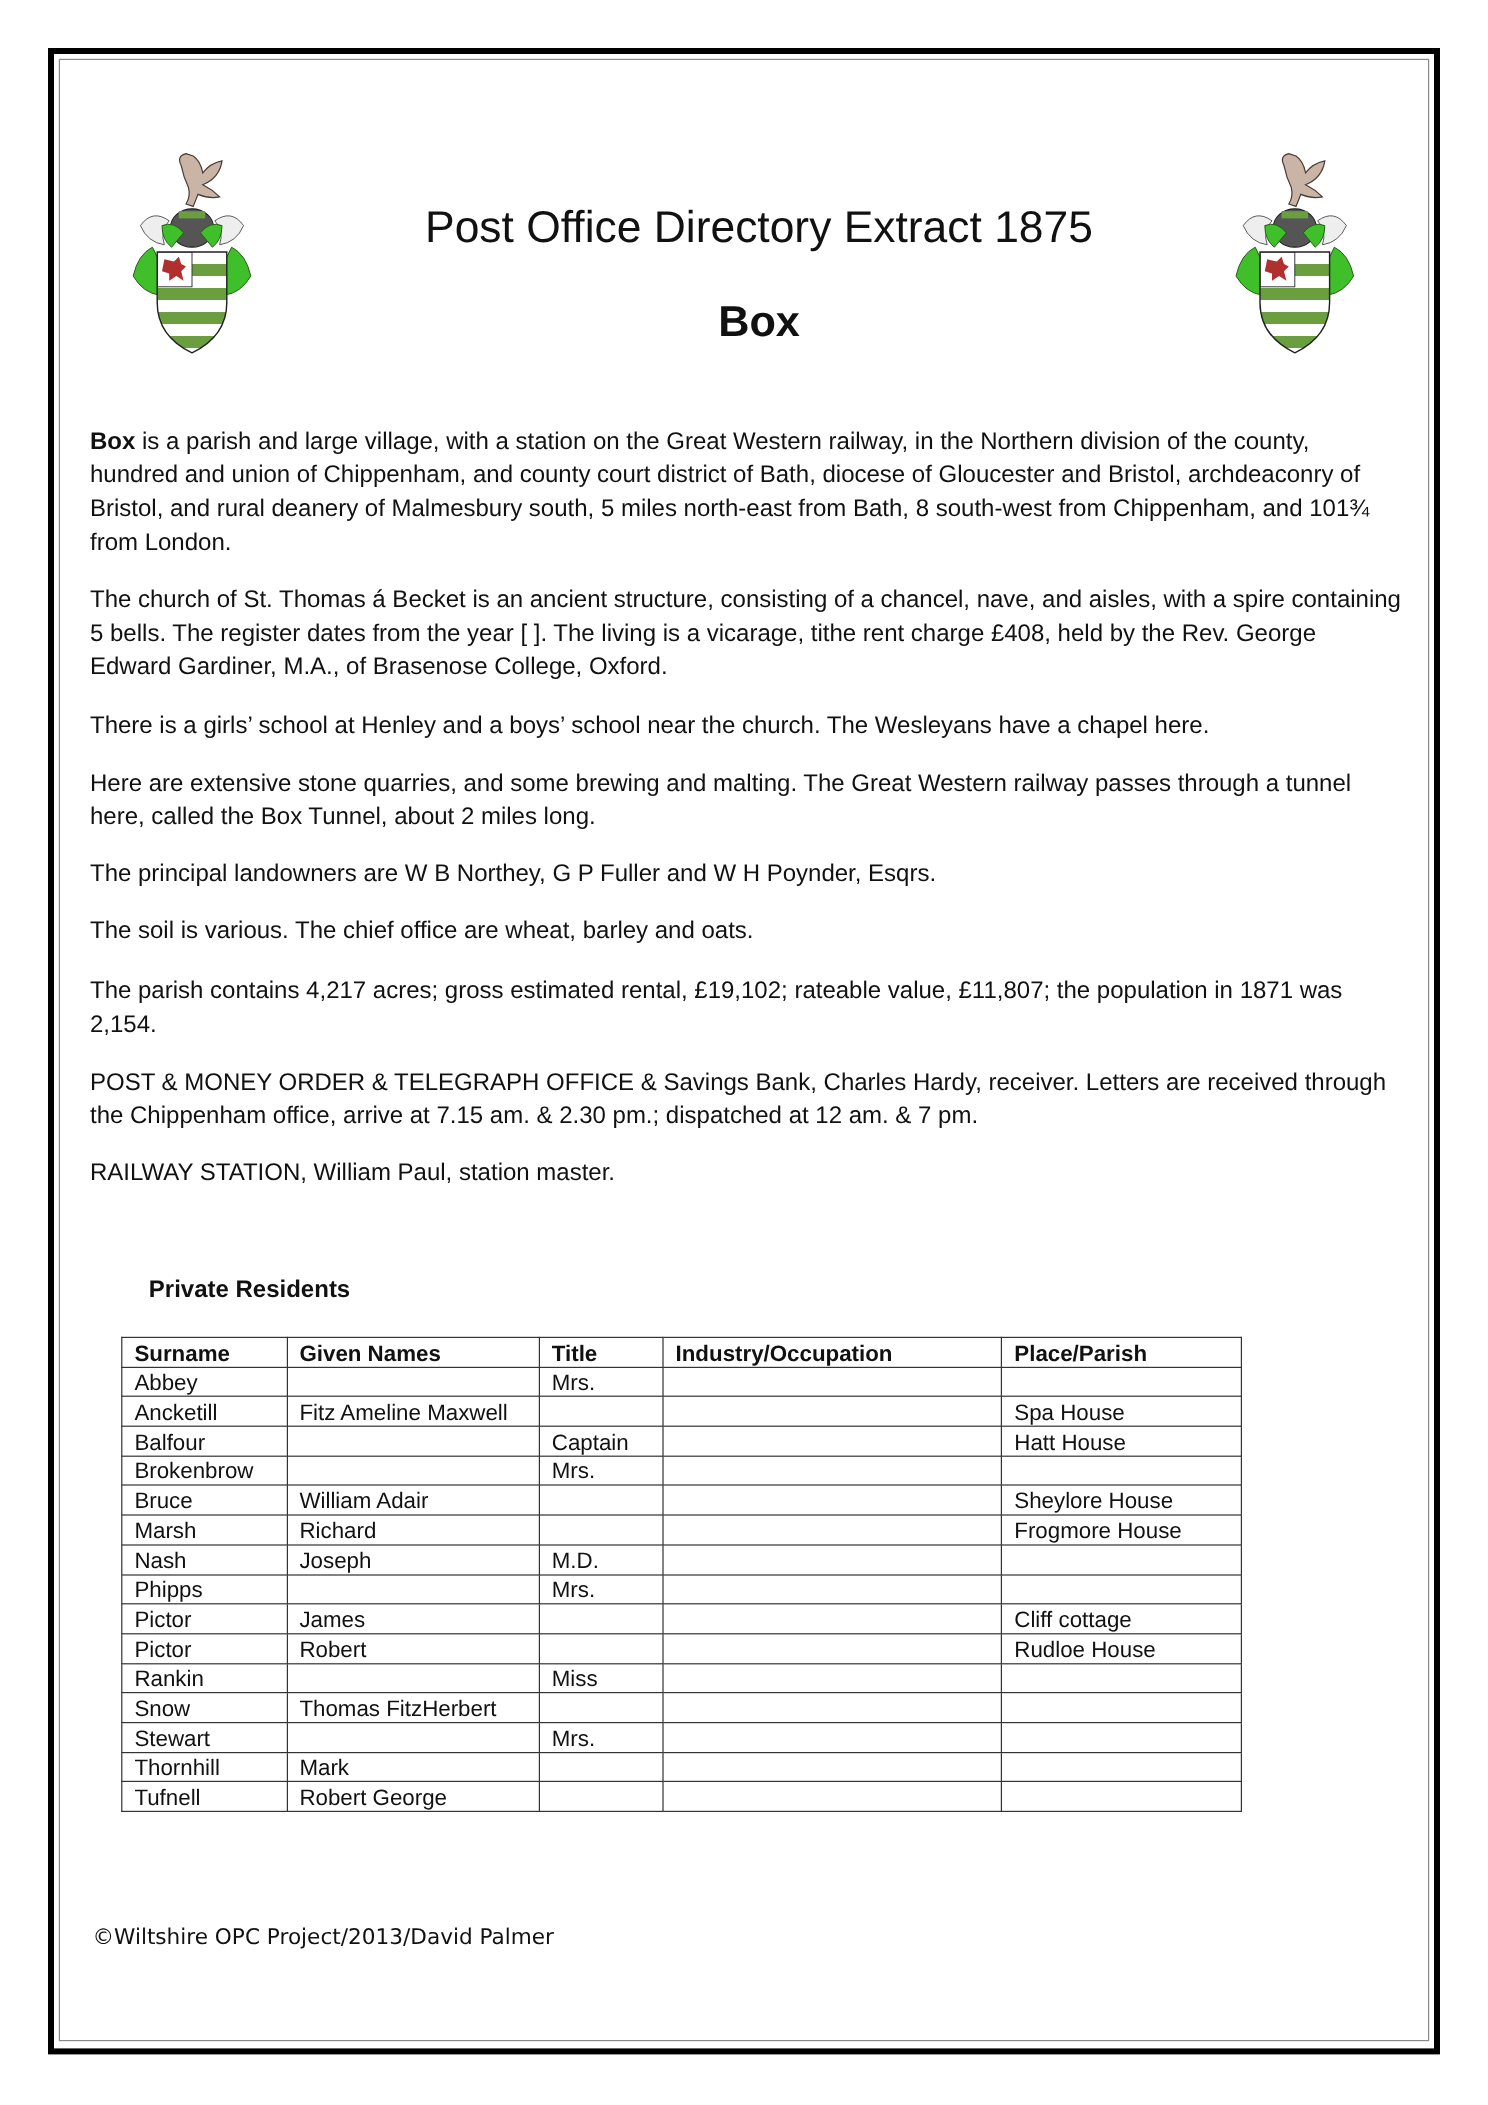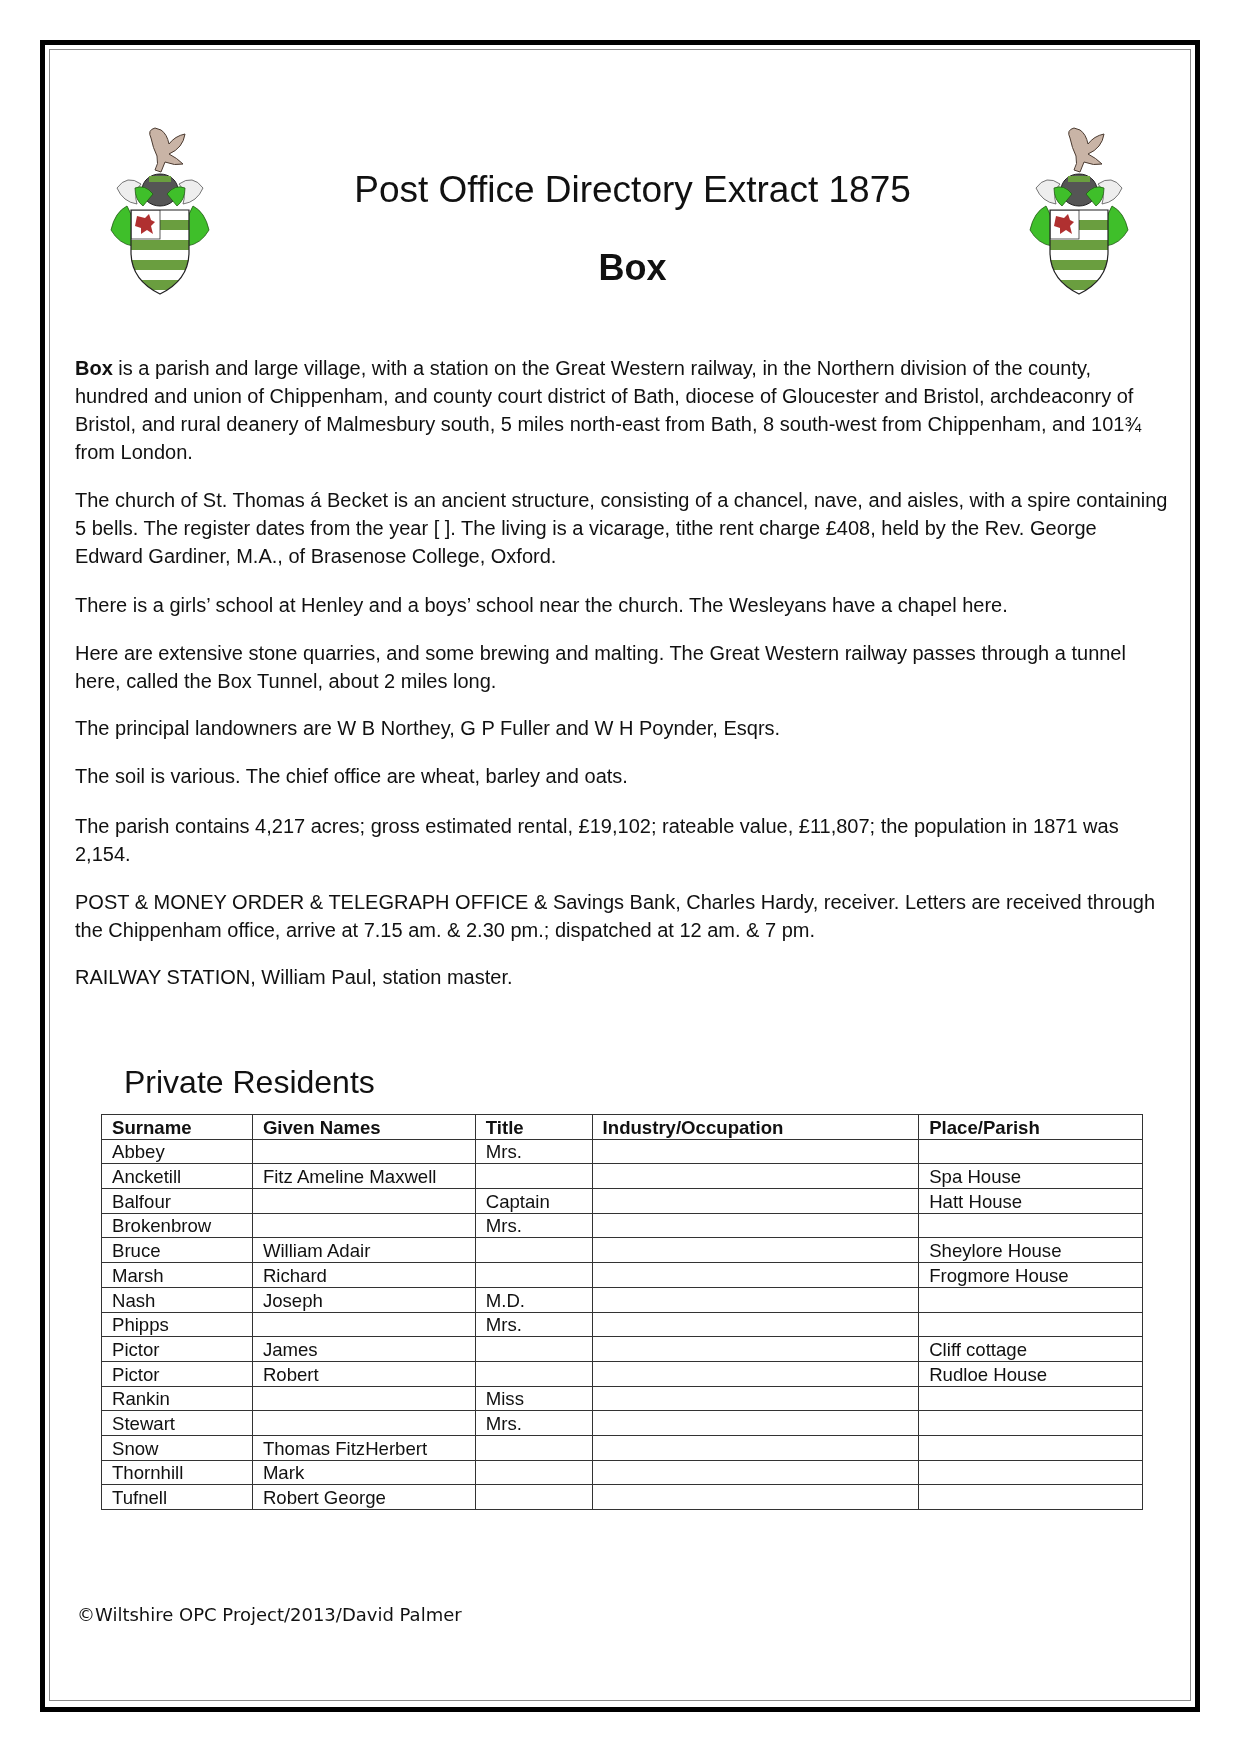--- a/index.html
+++ b/index.html
@@ -11,22 +11,22 @@
          border:1.5px solid #8a8a8a; }
   .crest { position:absolute; width:106px; height:180px; }
   .crest.left { left:107px; top:118px; }
   .crest.right { left:1026px; top:118px; }
   .title { position:absolute; left:0; width:1265px; top:144px; text-align:center;
          font-size:37px; font-weight:normal; letter-spacing:0px; }
   .subtitle { position:absolute; left:0; width:1265px; top:217px; text-align:center;
          font-size:36px; font-weight:bold; }
   .para { position:absolute; left:75px; width:1095px; font-size:20px; line-height:28px; margin:0; }
   .para b { font-weight:bold; }
-  .section-heading { position:absolute; left:124px; top:1064px; font-size:32px; font-weight:normal; margin:0; }
-  table.residents { position:absolute; left:101px; top:1114px; width:1042px;
+  .section-heading { position:absolute; left:124px; top:1064px; font-size:20px; font-weight:bold; margin:0; }
+  table.residents { position:absolute; left:101px; top:1114px; width:934px;
          border-collapse:collapse; font-size:18.6px; }
   table.residents th, table.residents td { border:1.5px solid #333; padding:0 0 0 10px;
          height:23.7px; line-height:22px; text-align:left; vertical-align:bottom; white-space:nowrap; }
   table.residents th { font-weight:bold; }
   col.c1 { width:151px; } col.c2 { width:223px; } col.c3 { width:117px; }
   col.c4 { width:327px; } col.c5 { width:224px; }
   .footer { position:absolute; left:77px; top:1604px; font-size:20px;
          font-family:"DejaVu Sans", sans-serif; font-size:18px; }
 </style>
 </head>
@@ -197,34 +197,34 @@
         <td>Rudloe House</td>
       </tr>
       <tr>
         <td>Rankin</td>
         <td></td>
         <td>Miss</td>
         <td></td>
         <td></td>
       </tr>
       <tr>
-        <td>Stewart</td>
-        <td></td>
-        <td>Mrs.</td>
-        <td></td>
-        <td></td>
-      </tr>
-      <tr>
         <td>Snow</td>
         <td>Thomas FitzHerbert</td>
         <td></td>
         <td></td>
         <td></td>
       </tr>
       <tr>
+        <td>Stewart</td>
+        <td></td>
+        <td>Mrs.</td>
+        <td></td>
+        <td></td>
+      </tr>
+      <tr>
         <td>Thornhill</td>
         <td>Mark</td>
         <td></td>
         <td></td>
         <td></td>
       </tr>
       <tr>
         <td>Tufnell</td>
         <td>Robert George</td>
         <td></td>

